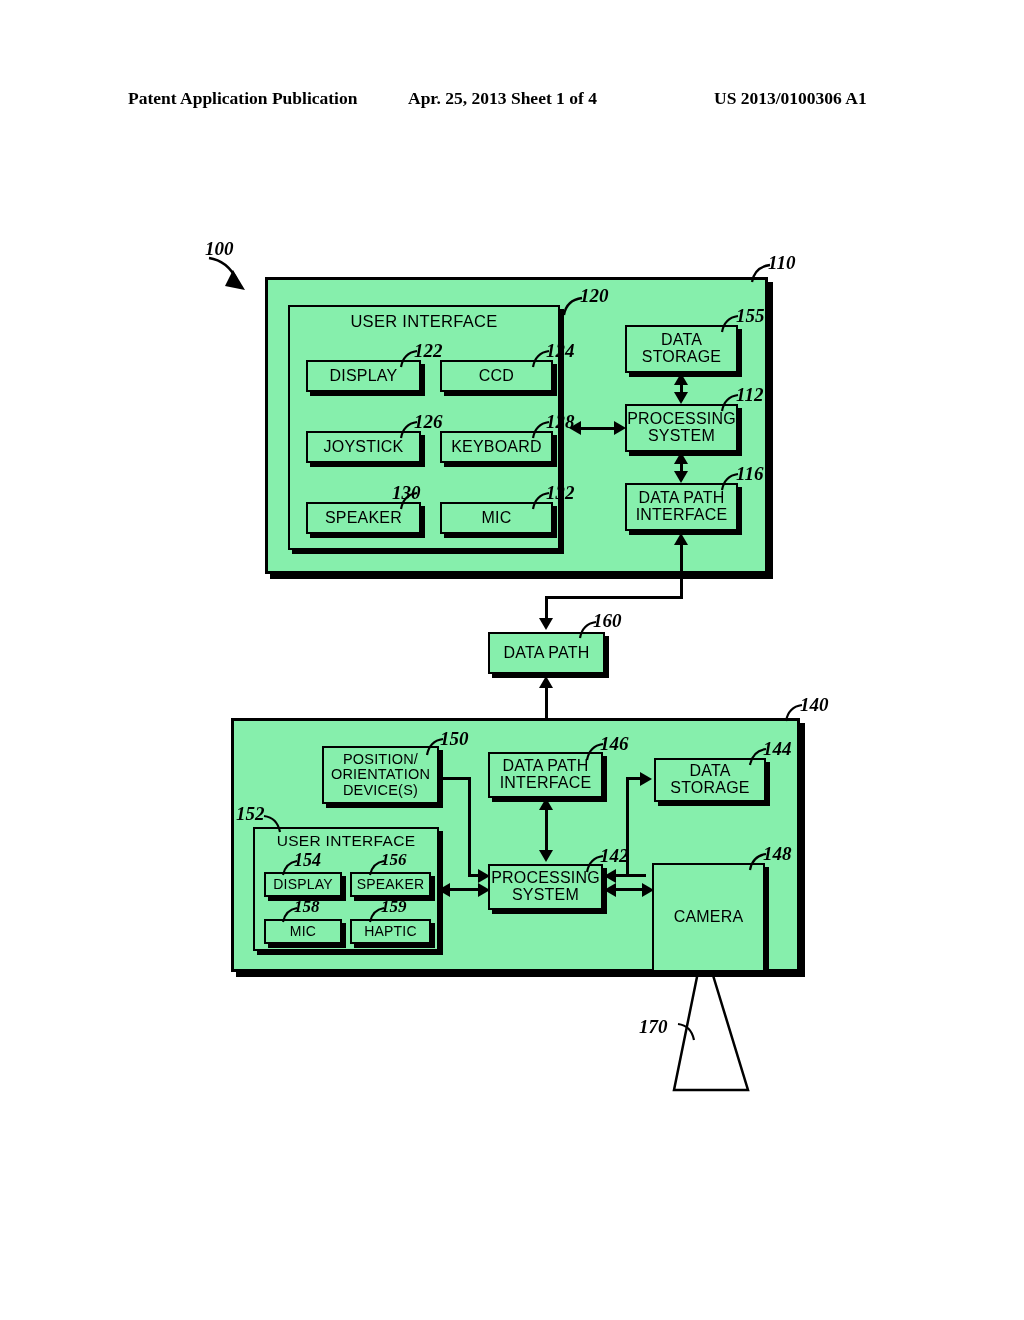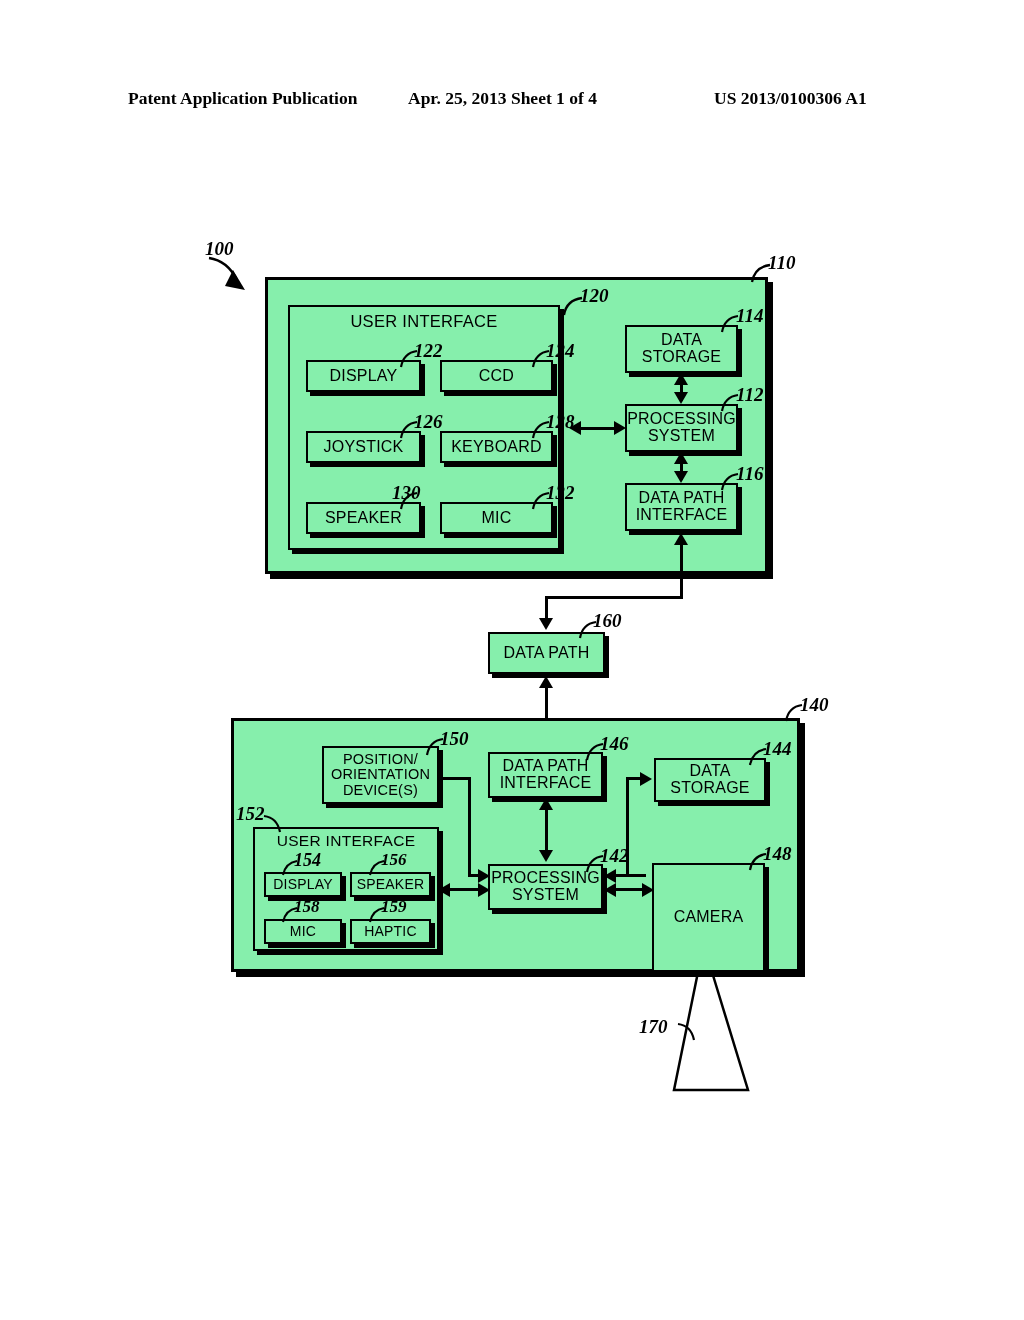--- a/index.html
+++ b/index.html
@@ -134,21 +134,21 @@
   </svg>
 
   <div class="box thin shadow lbl" style="left:440px;top:502px;width:113px;height:32px;">MIC</div>
   <div class="ref" style="left:546px;top:482px;">132</div>
   <svg class="leader" style="left:531px;top:491px;" width="22" height="20">
     <path d="M2,18 C4,7 11,3 18,2" stroke="#000" stroke-width="2.2" fill="none"></path>
   </svg>
 
   <div class="box shadow lbl" style="left:625px;top:325px;width:113px;height:48px;">DATA
 STORAGE</div>
-  <div class="ref" style="left:736px;top:305px;">114</div>
+  <div class="ref" style="left:736px;top:305px;">155</div>
   <svg class="leader" style="left:720px;top:314px;" width="22" height="20">
     <path d="M2,18 C4,7 11,3 18,2" stroke="#000" stroke-width="2.2" fill="none"></path>
   </svg>
 
   <div class="box shadow lbl" style="left:625px;top:404px;width:113px;height:48px;">PROCESSING
 SYSTEM</div>
   <div class="ref" style="left:736px;top:384px;">112</div>
   <svg class="leader" style="left:720px;top:393px;" width="22" height="20">
     <path d="M2,18 C4,7 11,3 18,2" stroke="#000" stroke-width="2.2" fill="none"></path>
   </svg>

